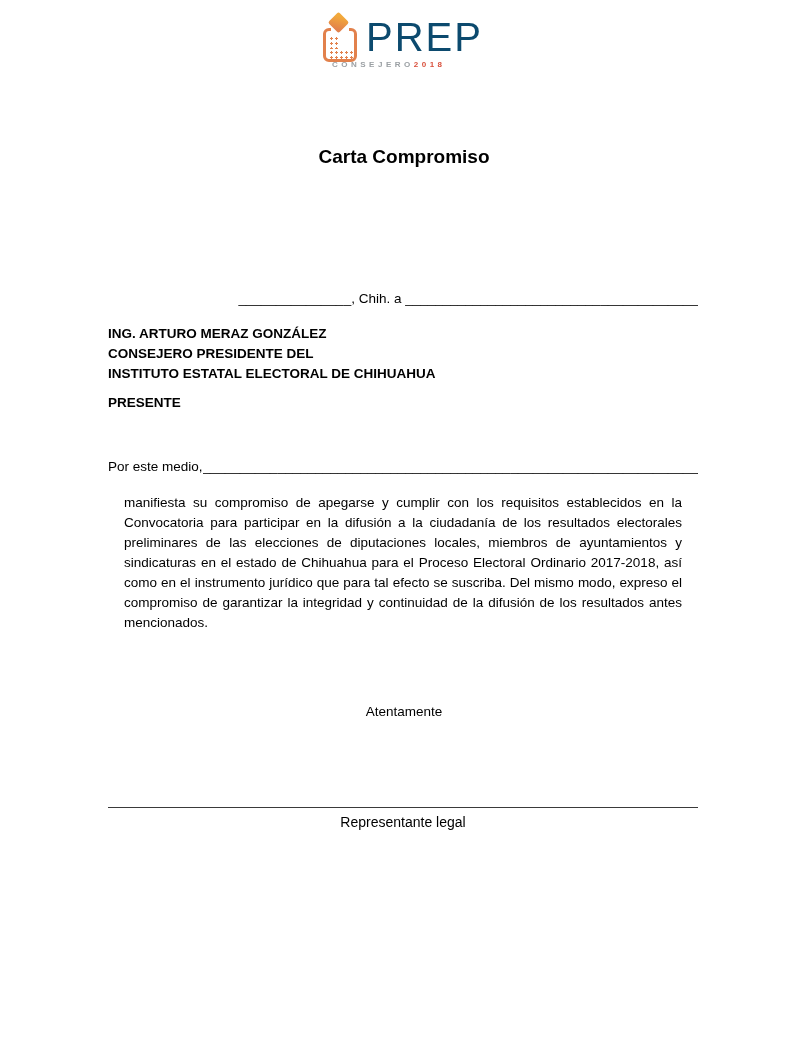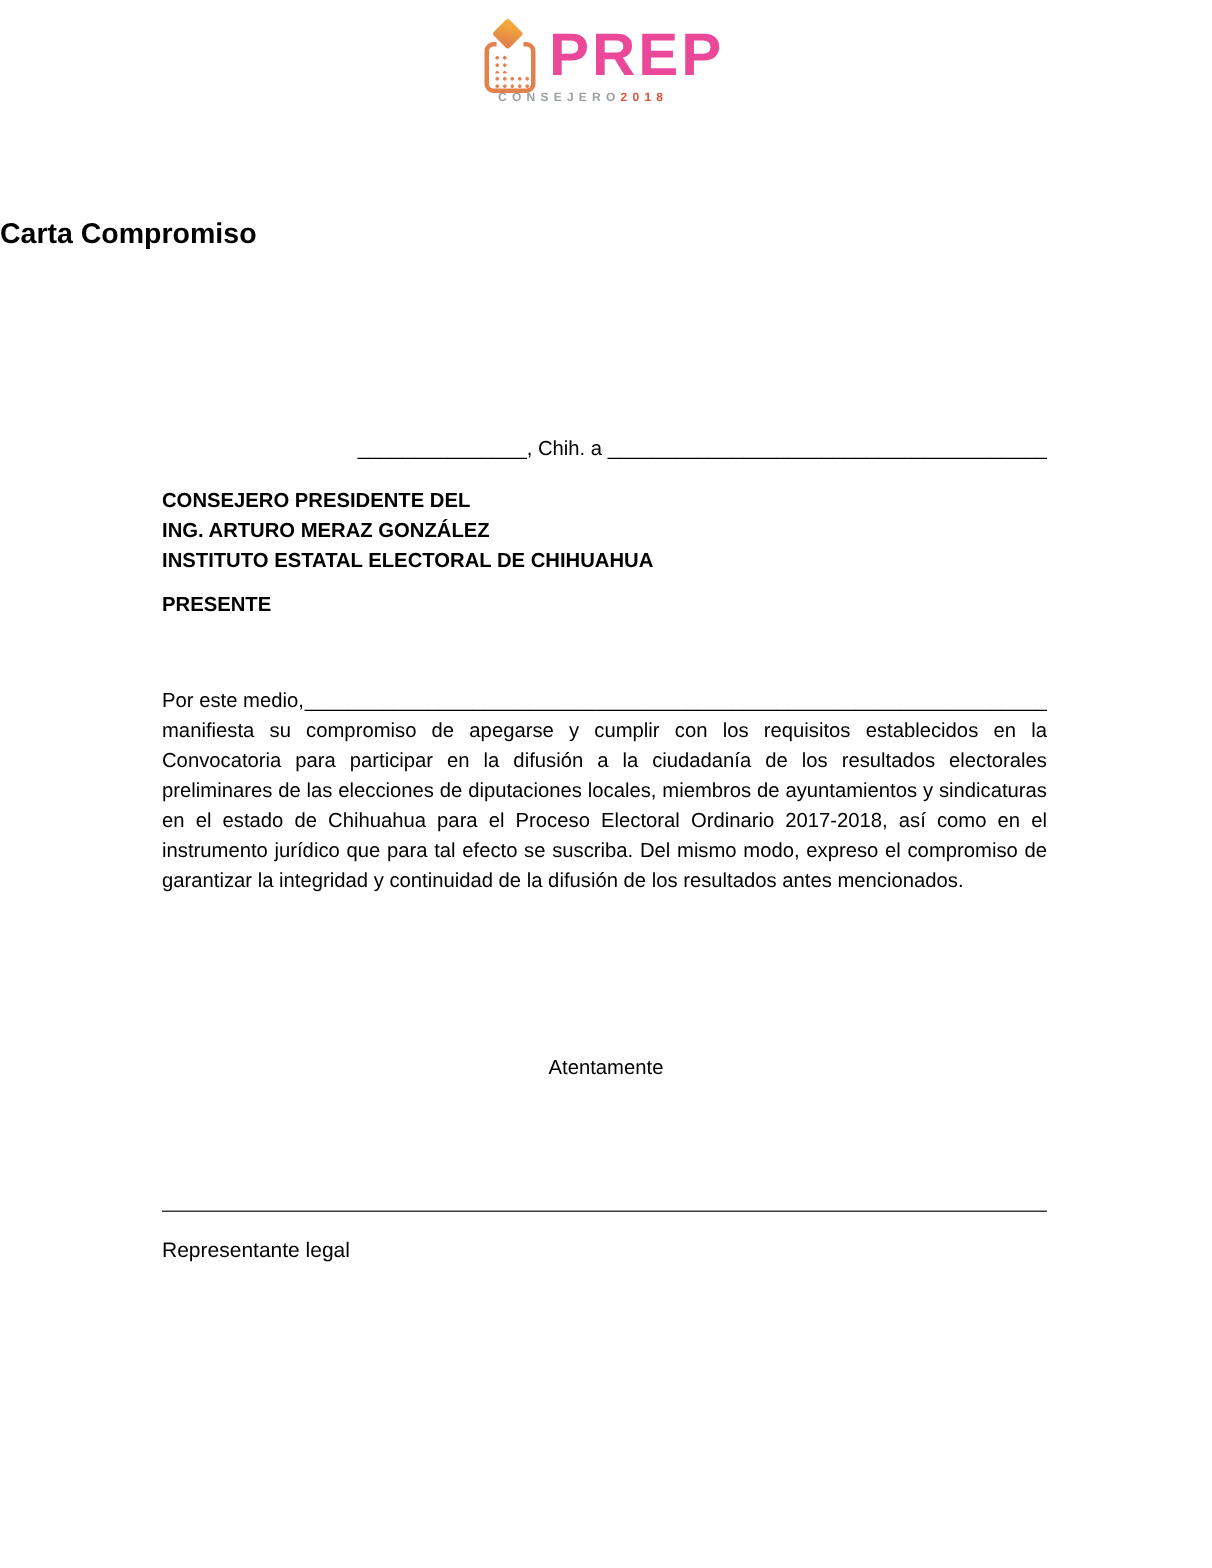--- a/index.html
+++ b/index.html
@@ -51,37 +51,38 @@
   .dots-grid {
     position: absolute; left: 9px; top: 36px;
     width: 24px; height: 9px;
     background-image: radial-gradient(circle, #E2814C 1.1px, rgba(0,0,0,0) 1.3px);
     background-size: 5px 5px;
     background-position: 0 0;
   }
   .prep-text {
     position: absolute; left: 46px; top: 4px;
     font-size: 40px; line-height: 42px;
-    font-weight: bold;
+    font-weight: normal;
     letter-spacing: 2px;
-    color: #ec4899;
+    color: #0c4a6e;
   }
   .logo-sub {
     position: absolute; left: 12px; top: 48px;
     font-size: 8px; font-weight: bold;
     letter-spacing: 3.5px;
     white-space: nowrap;
   }
   .logo-sub .region { color: #9BA0A4; }
   .logo-sub .year { color: #D9503C; }
 
   
   .doc-title {
     position: absolute; top: 146px; left: 0;
     width: 100%;
+    text-align: center;
     font-size: 19px;
     font-weight: bold;
   }
   .date-line {
     position: absolute; top: 247px; left: 108px;
     width: 590px;
     text-align: right;
     font-size: 13.5px;
     white-space: nowrap;
     overflow: hidden;
@@ -97,38 +98,38 @@
   .salutation { margin-top: 9px; }
 
   .body-block {
     position: absolute; top: 457px; left: 108px;
     width: 590px;
     font-size: 13.5px;
     line-height: 20px;
   }
   .medio-line { display: flex; white-space: nowrap; text-align: right; }
   .medio-blank { flex: 1 1 auto; overflow: hidden; }
-  .body-paragraph { text-align: justify; margin: 0; }
+  .body-paragraph { text-align: justify; margin: 16px; }
 
   .closing {
     position: absolute; top: 704px; left: 0;
     width: 100%;
     text-align: center;
     font-size: 13.5px;
   }
 
   .signature-block {
     position: absolute; top: 807px; left: 108px;
     width: 590px;
   }
   .signature-rule { border-top: 1px solid #3a3a3a; height: 0; }
   .signature-label {
-    text-align: left;
+    text-align: center;
     font-size: 14px;
-    margin-top: 17px;
+    margin-top: 6px;
   }
 
   .footnote {
     position: absolute; top: 902px; left: 108px;
     width: 592px;
     font-size: 11px;
     font-style: italic;
     line-height: 15px;
     text-align: justify;
   }
@@ -150,22 +151,22 @@
     <div class="logo-sub">
       <span class="region">CONSEJERO</span><span class="year">2018</span>
     </div>
   </div>
 
   <div class="doc-title">Carta Compromiso</div>
 
   <div class="date-line"><span>_______________</span><span>, Chih. a </span><span>_______________________________________</span></div>
 
   <div class="addressee">
+    <div>ING. ARTURO MERAZ GONZÁLEZ</div>
     <div>CONSEJERO PRESIDENTE DEL</div>
-    <div>ING. ARTURO MERAZ GONZÁLEZ</div>
     <div>INSTITUTO ESTATAL ELECTORAL DE CHIHUAHUA</div>
     <div class="salutation">PRESENTE</div>
   </div>
 
   <div class="body-block">
     <div class="medio-line">
       <span>Por este medio, </span>
       <span class="medio-blank">________________________________________________________________________________</span>
     </div>
     <p class="body-paragraph">manifiesta su compromiso de apegarse y cumplir con los requisitos establecidos en la Convocatoria para participar en la difusión a la ciudadanía de los resultados electorales preliminares de las elecciones de diputaciones locales, miembros de ayuntamientos y sindicaturas en el estado de Chihuahua para el Proceso Electoral Ordinario 2017-2018, así como en el instrumento jurídico que para tal efecto se suscriba. Del mismo modo, expreso el compromiso de garantizar la integridad y continuidad de la difusión de los resultados antes mencionados.</p>

